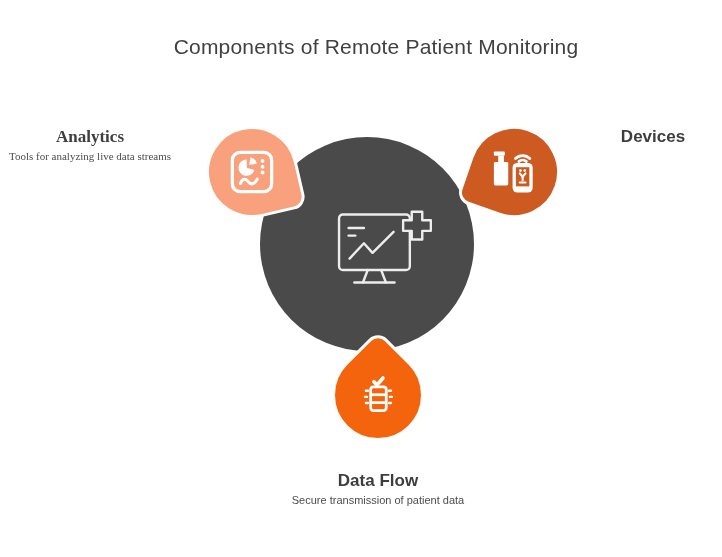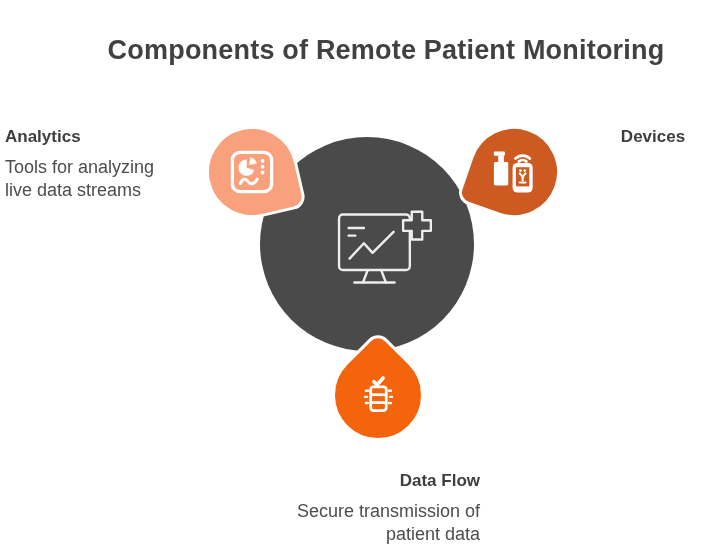--- a/index.html
+++ b/index.html
@@ -2,22 +2,22 @@
 <html style="--background: #FFFFFF; --title_text: #414142; --heading_text: #3E3E3E; --description_text: #4D4D4D; --center_circle: #4A4A4A; --icon_stroke: #EDEDED; --analytics: #F9A17C; --devices: #CC5A21; --data_flow: #F4640D;"><head>
 <meta charset="utf-8">
 <style>
   html,body{margin:0;padding:0;}
   body{
     width:722px;height:557px;position:relative;overflow:hidden;
     background:var(--background,#fff);
     font-family:"Liberation Sans",sans-serif;
   }
   .title{
-    position:absolute;top:35px;left:58px;width:656px;
-    text-align:center;font-size:27px;font-weight:bold;
+    position:absolute;top:35px;left:48px;width:656px;
+    text-align:center;font-size:21px;font-weight:normal;
     color:var(--title_text,#414142);letter-spacing:.2px;
   }
   .center-circle{
     position:absolute;left:260px;top:137px;width:214px;height:214px;
     border-radius:50%;background:var(--center_circle,#4A4A4A);z-index:1;
   }
   .center-icon{position:absolute;left:336px;top:205px;z-index:2;line-height:0;}
   .bubble{
     position:absolute;width:92px;height:92px;box-sizing:border-box;
     border:3px solid #fff;display:flex;align-items:center;justify-content:center;
@@ -28,24 +28,24 @@
   .bubble-analytics .icon-holder{transform:rotate(13deg);}
   .bubble-devices{left:468px;top:126px;background:var(--devices,#CC5A21);
     border-radius:50% 50% 50% 14%;transform:rotate(19deg);}
   .bubble-devices .icon-holder{transform:rotate(-19deg);}
   .bubble-dataflow{left:332px;top:349px;background:var(--data_flow,#F4640D);
     border-radius:14% 50% 50% 50%;transform:rotate(45deg);}
   .bubble-dataflow .icon-holder{transform:rotate(-45deg);}
   .icon-holder{line-height:0;}
   .label-block{position:absolute;}
   .label-block .hd{margin:0;font-size:17px;font-weight:bold;color:var(--heading_text,#3E3E3E);}
-  .label-block .ds{margin:9px 0 0;font-size:18px;line-height:1.28;color:var(--description_text,#4D4D4D);}
-  .text-analytics{right:547px;top:127px;width:170px;text-align:left;}
+  .label-block .ds{margin:2px 0 0;font-size:11px;line-height:1.28;color:var(--description_text,#4D4D4D);}
+  .text-analytics{right:547px;top:127px;width:170px;text-align:center;font-family:Liberation Serif, serif;}
   .text-devices{left:585px;top:127px;width:136px;text-align:center;}
-  .text-dataflow{left:276px;top:471px;width:204px;text-align:right;}
+  .text-dataflow{left:276px;top:471px;width:204px;text-align:center;}
 </style>
 </head>
 <body>
 
 <div class="title">Components of Remote Patient Monitoring</div>
 
 <div class="center-circle"></div>
 <div class="center-icon">
   <svg width="96" height="88" viewBox="0 0 100 92" fill="none">
     <g stroke="var(--icon_stroke,#EDEDED)" stroke-width="2.5" stroke-linecap="round" stroke-linejoin="round">

